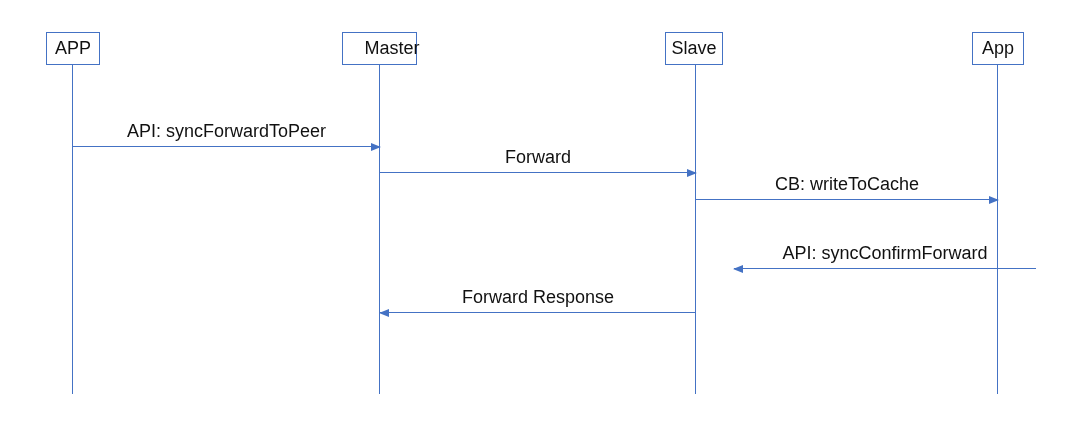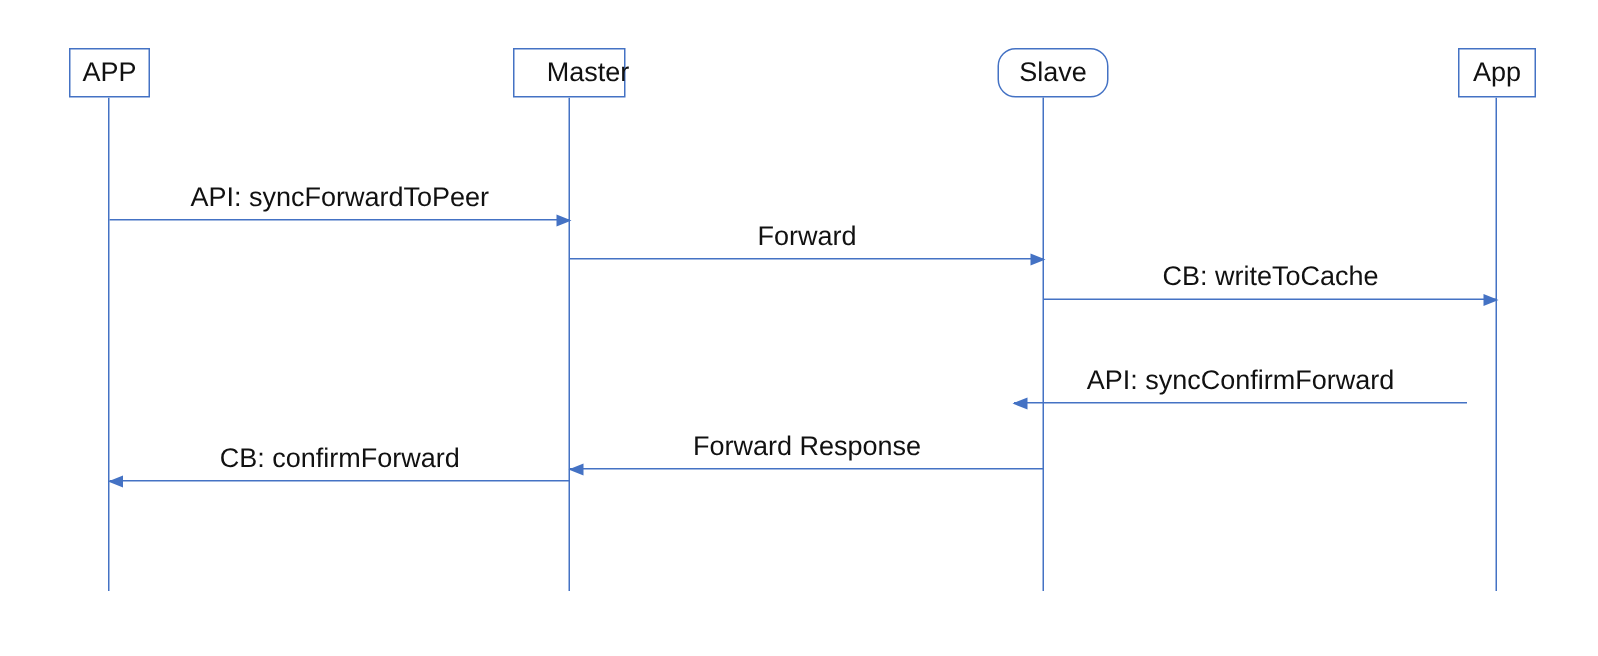--- a/index.html
+++ b/index.html
@@ -79,21 +79,21 @@
 <body>
 
 <div class="canvas">
 
   <div class="actor-box" style="left:46px; width:54px;">
     <span>APP</span>
   </div>
   <div class="actor-box" style="left:342px; width:75px;padding-left:25px;">
     <span>Master</span>
   </div>
-  <div class="actor-box" style="left:665px; width:74px;border-radius:12px;">
+  <div class="actor-box" style="left:665px; width:58px;">
     <span>Slave</span>
   </div>
   <div class="actor-box" style="left:972px; width:52px;">
     <span>App</span>
   </div>
 
   <div class="lifeline" style="left:72.25px;"></div>
   <div class="lifeline" style="left:378.75px;"></div>
   <div class="lifeline" style="left:695.25px;"></div>
   <div class="lifeline" style="left:997.25px;"></div>
@@ -109,31 +109,26 @@
     <div class="msg-line"></div>
     <div class="arrowhead right"></div>
   </div>
 
   <div class="msg" style="left:696px; width:302px; top:175px;">
     <div class="msg-label">CB: writeToCache</div>
     <div class="msg-line"></div>
     <div class="arrowhead right"></div>
   </div>
 
-  <div class="msg" style="left:676px; width:302px; top:244px;">
+  <div class="msg" style="left:734px; width:302px; top:244px;">
     <div class="msg-label">API: syncConfirmForward</div>
     <div class="msg-line"></div>
     <div class="arrowhead left"></div>
   </div>
 
   <div class="msg" style="left:380px; width:316px; top:272px;margin-top:16px;">
     <div class="msg-label">Forward Response</div>
     <div class="msg-line"></div>
     <div class="arrowhead left"></div>
   </div>
 
-  <div class="msg" style="left:73px; width:307px; top:296px;">
-    <div class="msg-label">CB: confirmForward</div>
-    <div class="msg-line"></div>
-    <div class="arrowhead left"></div>
-  </div>
 
 </div>
 
 </body></html>

